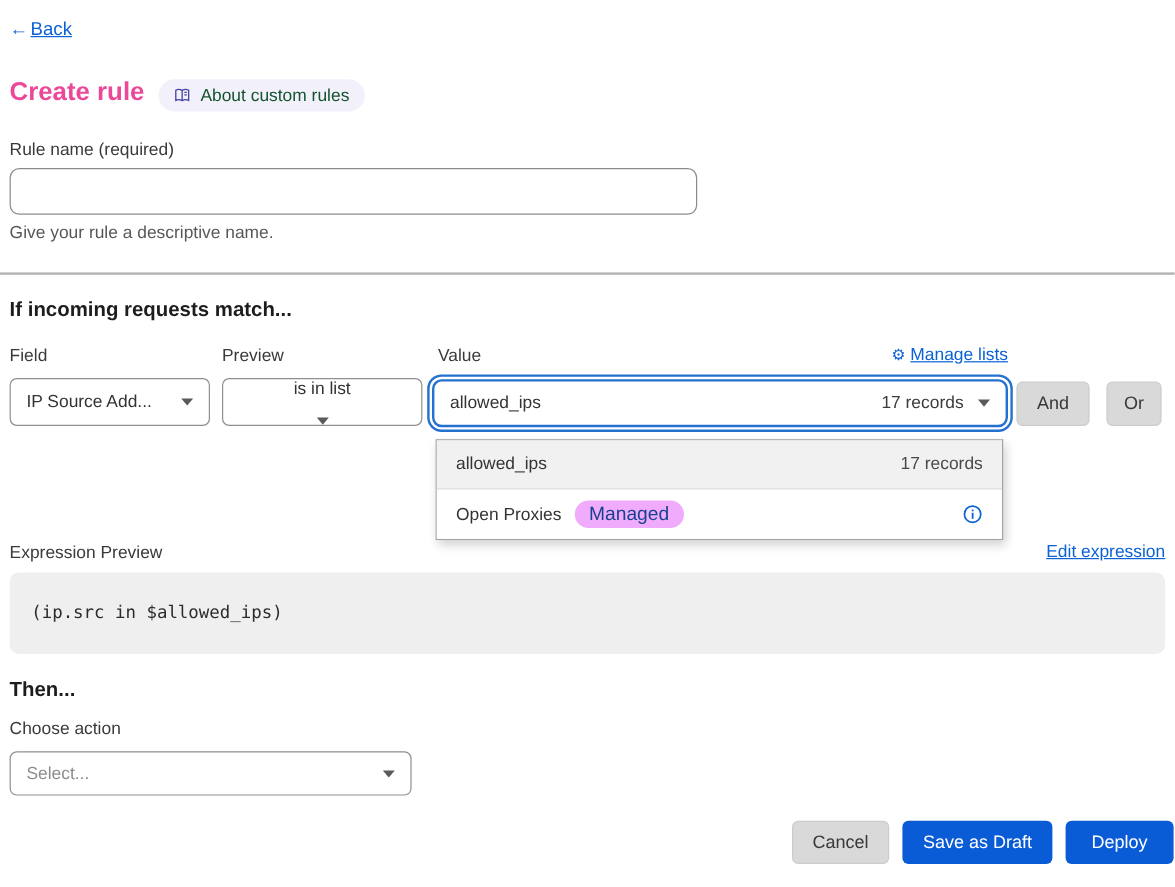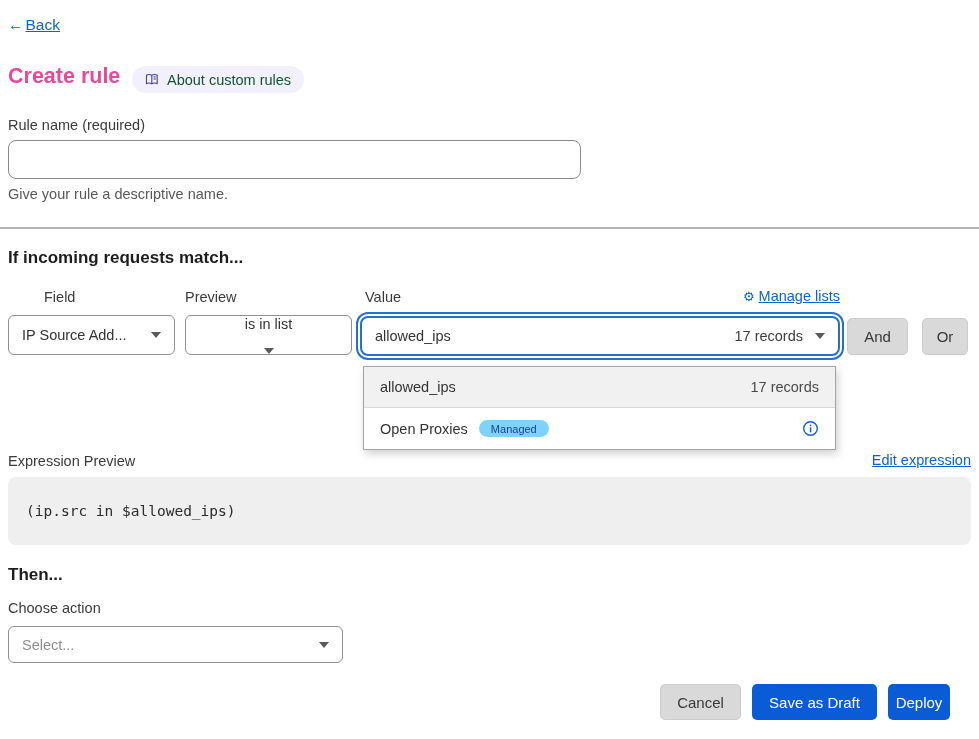--- a/index.html
+++ b/index.html
@@ -32,21 +32,21 @@
     border: 1px solid #8a8a8a; border-radius: 8px; padding: 0 12px; font-size: 14.5px;
     font-family: "Liberation Sans", "DejaVu Sans", sans-serif; outline: none; background:#fff;
   }
   .helper { left: 8px; top: 186px; color: #585858; }
 
   .divider { left: 0; top: 227px; width: 979px; border-top: 2px solid #b4b4b4; height:0; }
 
   .section-heading { font-size: 17px; font-weight: bold; color: #1d1d1d; }
   .match-heading { left: 8px; top: 248px; }
 
-  .col-label-field { left: 8px; top: 289px; margin-left: 36px; }
+  .col-label-field { left: 8px; top: 289px; }
   .col-label-operator { left: 185px; top: 289px; }
   .col-label-value { left: 365px; top: 289px; }
   .manage-lists-wrap { left: 360px; top: 288px; width: 480px; text-align: right; }
   .gear { font-size: 13px; text-decoration: none; display:inline-block; margin-right:4px; }
 
   .select {
     height: 40px; background: #fff; border: 1px solid #8f8f8f; border-radius: 6px;
     display: flex; align-items: center; justify-content: space-between; padding: 0 13px;
     color: #333; cursor: pointer;
   }
@@ -78,21 +78,21 @@
     border: 1px solid #a3a3a3; box-shadow: 2px 4px 8px rgba(0,0,0,0.18); z-index: 5;
   }
   .dd-row {
     height: 41px; display: flex; align-items: center; justify-content: space-between;
     padding: 0 16px; color: #333; cursor: pointer; background: #fff;
   }
   .dd-row.selected { background: #f1f1f1; border-bottom: 1px solid #d8d8d8; }
   .dd-records { color: #4a4a4a; }
   .dd-left { display: flex; align-items: center; gap: 11px; }
   .managed-pill {
-    background: #7dd3fc; color: #17428f; border-radius: 12px; padding: 2.5px 12px; font-size: 11px;
+    background: #f0abfc; color: #17428f; border-radius: 12px; padding: 2.5px 12px; font-size: 16px;
   }
 
   
   .expr-label { left: 8px; top: 453px; }
   .edit-expr { right: 8px; top: 452px; }
   .expr-box {
     left: 8px; top: 477px; width: 963px; height: 68px; background: #efefef; border-radius: 8px;
     display: flex; align-items: center; padding: 0 18px; z-index: 1;
   }
   .expr-code {
@@ -107,21 +107,21 @@
   .placeholder { color: #8c8c8c; }
 
   
   .blue-btn {
     background: #0a5cd6; border: none; border-radius: 5px; color: #ffffff;
     display: flex; align-items: center; justify-content: center; font-size: 15px; cursor: pointer;
     font-family: "Liberation Sans", "DejaVu Sans", sans-serif;
   }
   .cancel-btn { left: 660px; top: 684px; width: 81px; height: 36px; }
   .save-draft-btn { left: 752px; top: 684px; width: 125px; height: 36px; }
-  .deploy-btn { left: 888px; top: 684px; width: 62px; height: 36px; }
+  .deploy-btn { left: 888px; top: 684px; width: 90px; height: 36px; }
 
   .arrow { text-decoration: none; }
   svg { display: block; }
 </style>
 </head>
 <body>
 
 <div class="abs back">
   <span class="arrow" style="color:#0b62d5;">←</span>
     <span class="link">Back</span>

